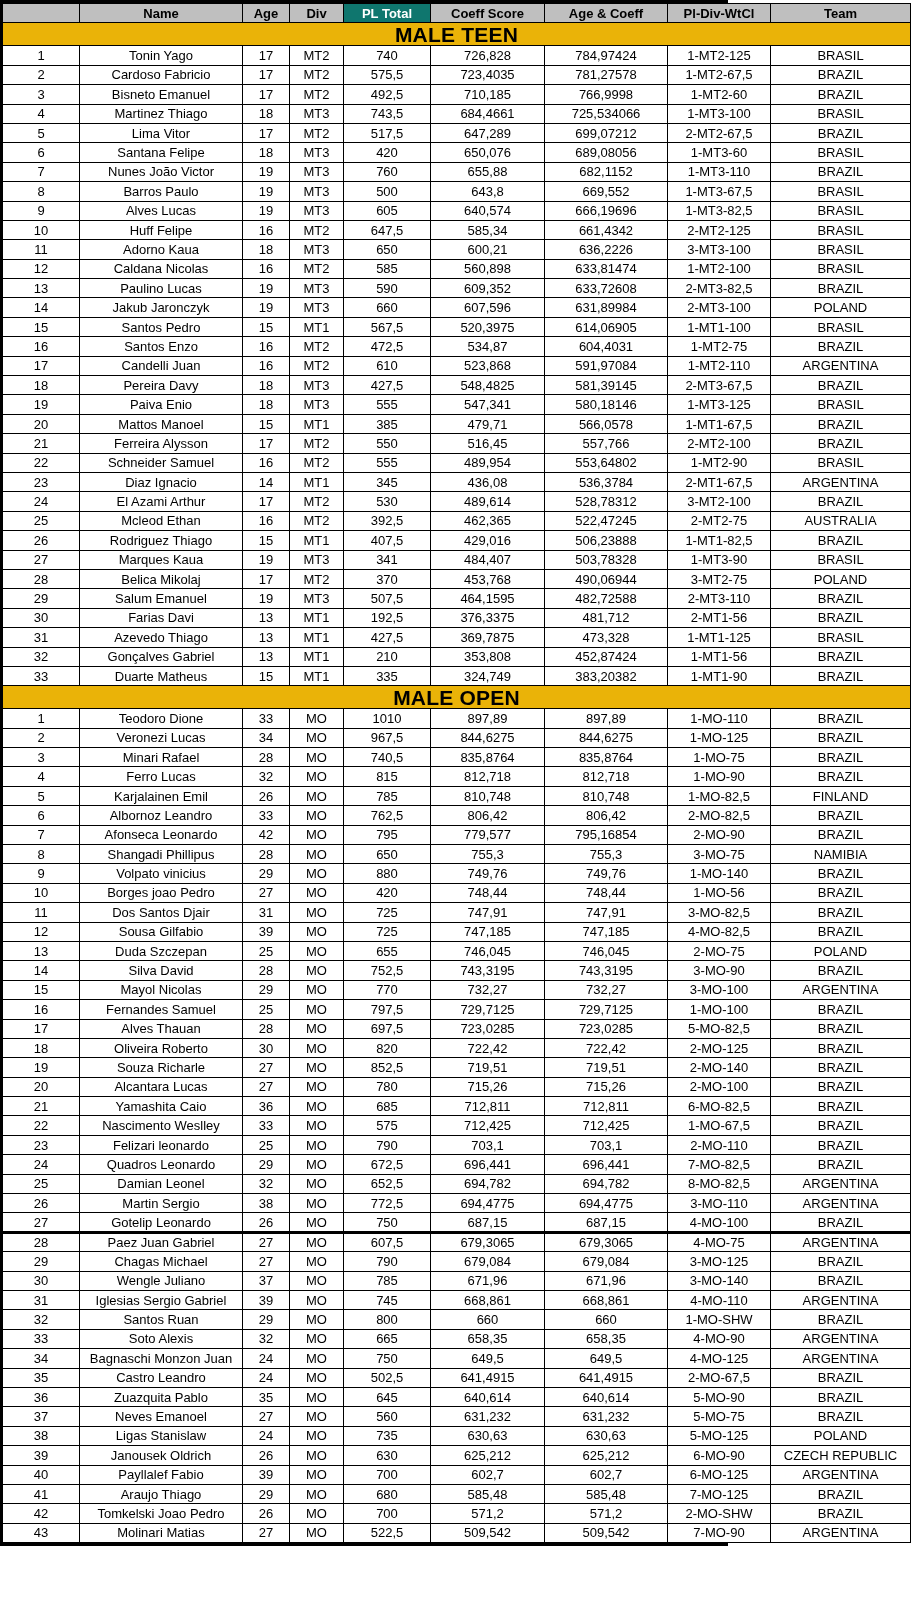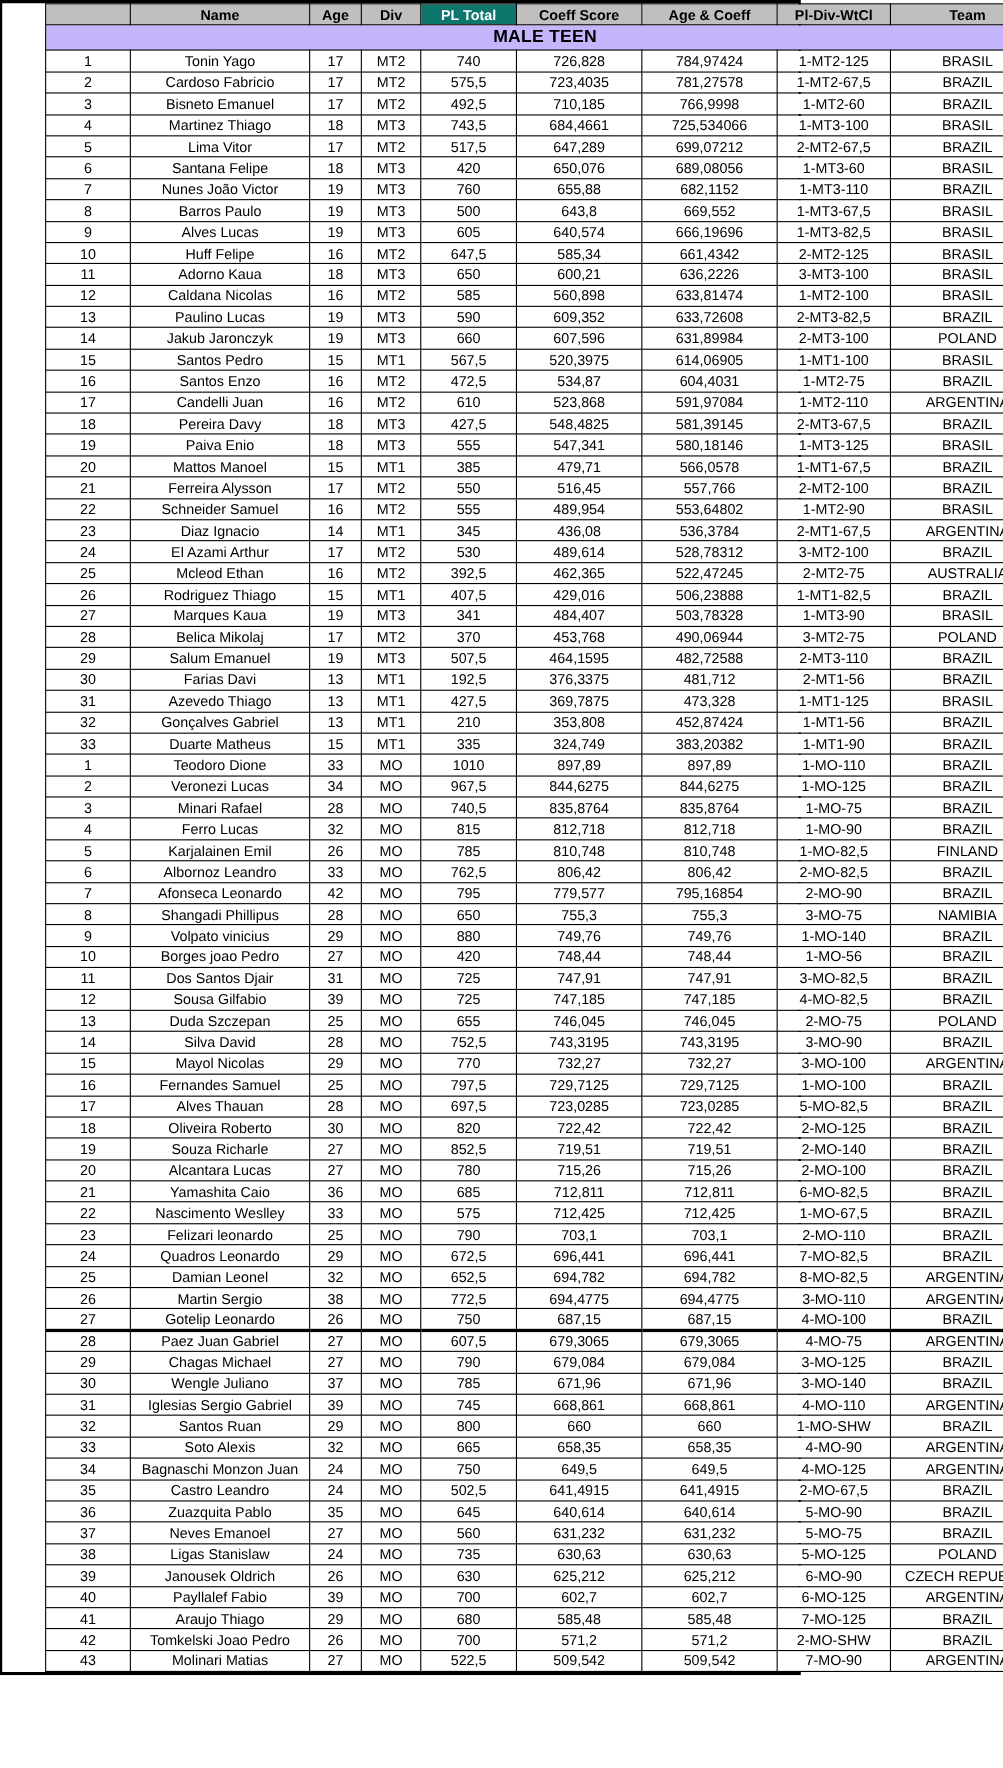--- a/index.html
+++ b/index.html
@@ -11,21 +11,20 @@
     width: 912px;
     font-family: "Liberation Sans", sans-serif;
     color: #000000;
     -webkit-font-smoothing: none;
   }
   #sheet {
     width: 728px;
     border: 2px solid #000;
     border-top: 3px solid #000;
     border-bottom: 3px solid #000;
-    padding-left: 39px;
   }
   table.results {
     width: 100%;
     border-collapse: collapse;
     table-layout: fixed;
   }
   col.c-rank  { width: 77px; }
   col.c-name  { width: 163px; }
   col.c-age   { width: 47px; }
   col.c-div   { width: 54px; }
@@ -53,23 +52,23 @@
     font-size: 14.5px;
     height: 40px;
     border: 1px solid #000;
   }
   thead th.blank { background: #bfbfbf; }
   thead th.pltotal {
     background: #0f766e;
     color: #ffffff;
   }
   tr.section td {
-    background: #c4b5fd;
+    background: #eab308;
     font-weight: bold;
-    font-size: 16px;
+    font-size: 21px;
     height: 23px;
     text-align: center;
     letter-spacing: 0.2px;
   }
   td.name {
     text-align: left;
     padding-left: 4px;
   }
   tr.thickbottom td { border-bottom: 3px solid #000; }
   tbody tr td { background: #ffffff; }
@@ -463,20 +462,23 @@
           <td>33</td>
           <td class="name">Duarte Matheus</td>
           <td>15</td>
           <td>MT1</td>
           <td>335</td>
           <td>324,749</td>
           <td>383,20382</td>
           <td>1-MT1-90</td>
           <td>BRAZIL</td>
         </tr>
+        <tr class="section">
+          <td colspan="9">MALE OPEN</td>
+        </tr>
         <tr>
           <td>1</td>
           <td class="name">Teodoro Dione</td>
           <td>33</td>
           <td>MO</td>
           <td>1010</td>
           <td>897,89</td>
           <td>897,89</td>
           <td>1-MO-110</td>
           <td>BRAZIL</td>

